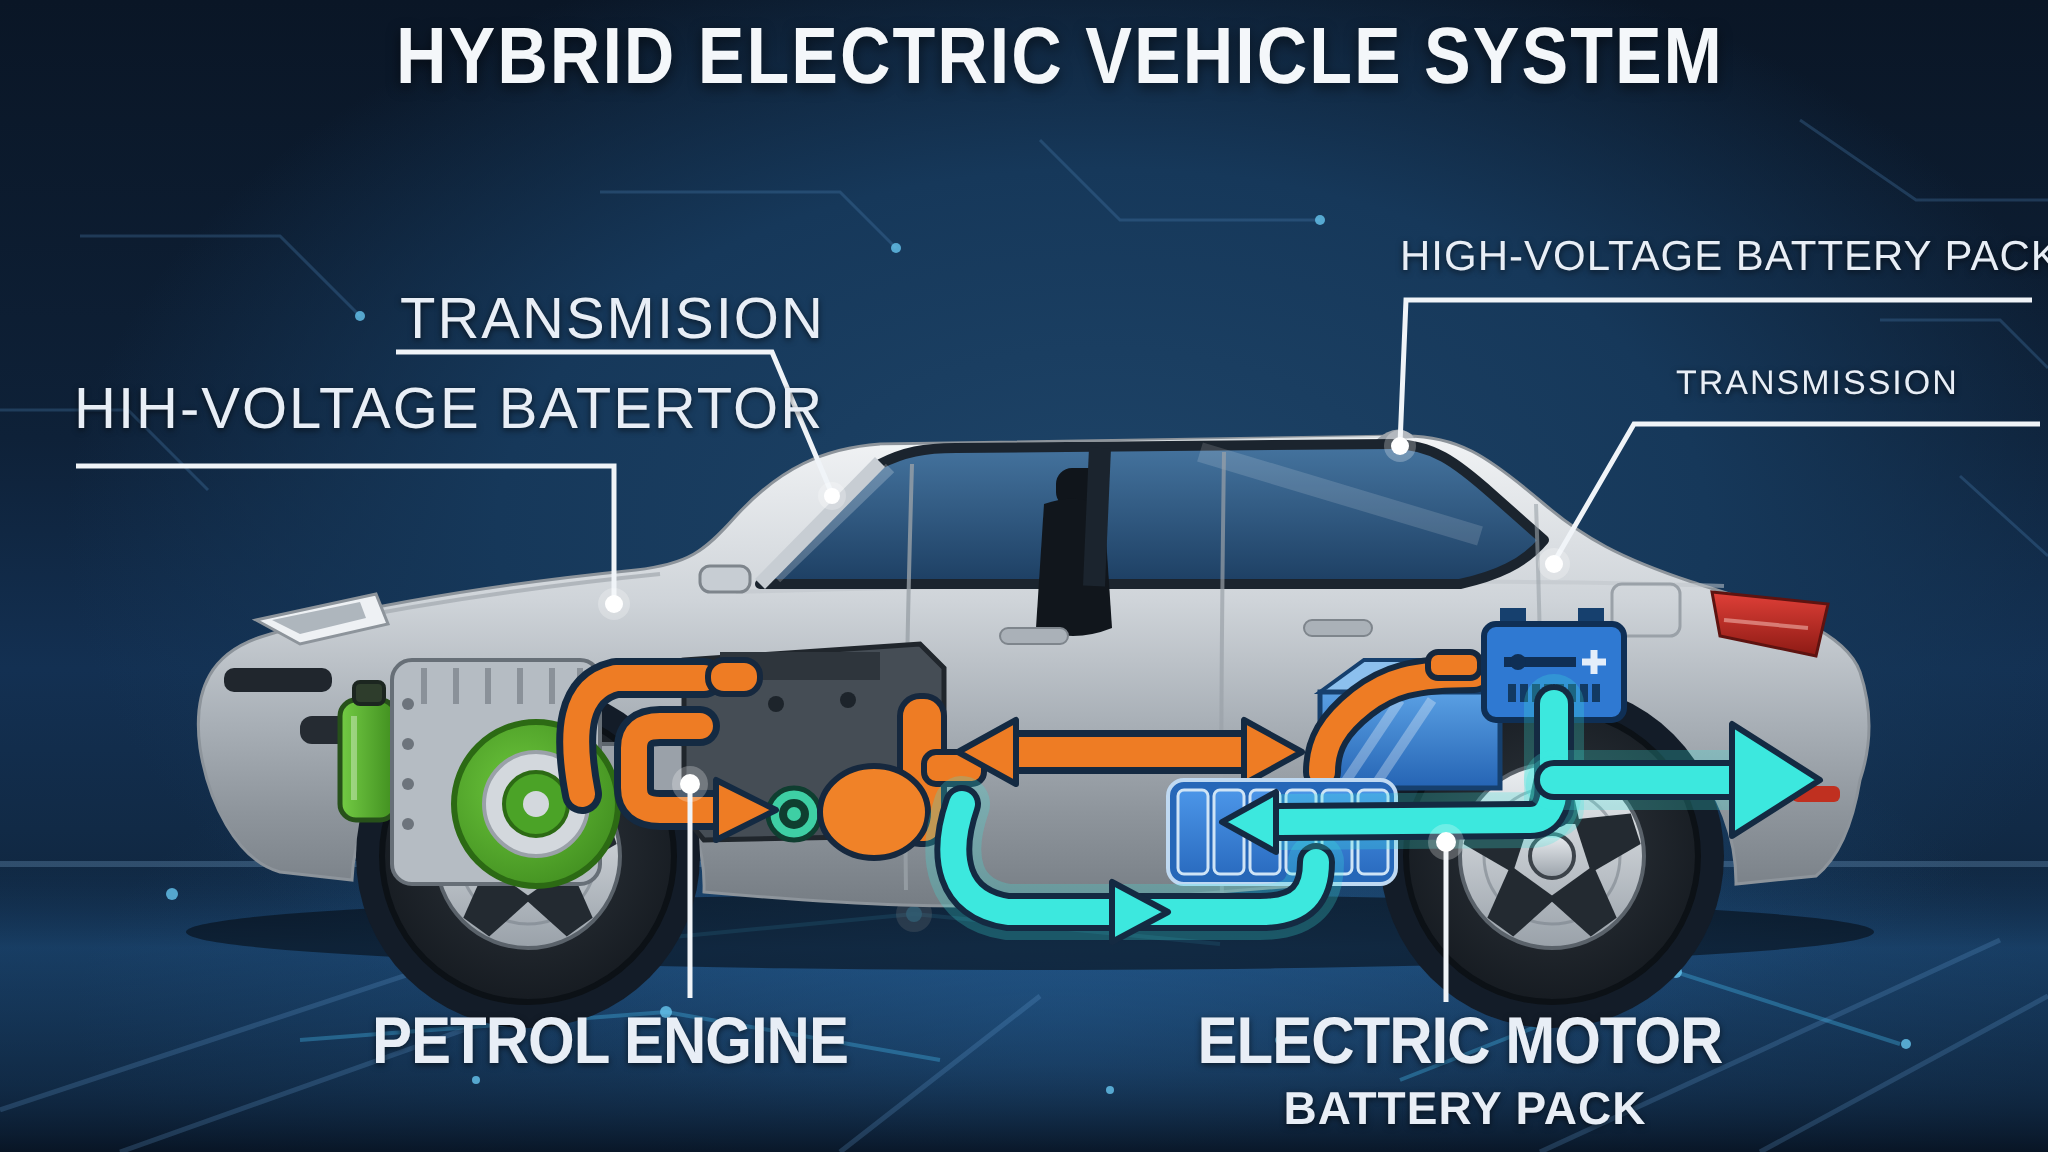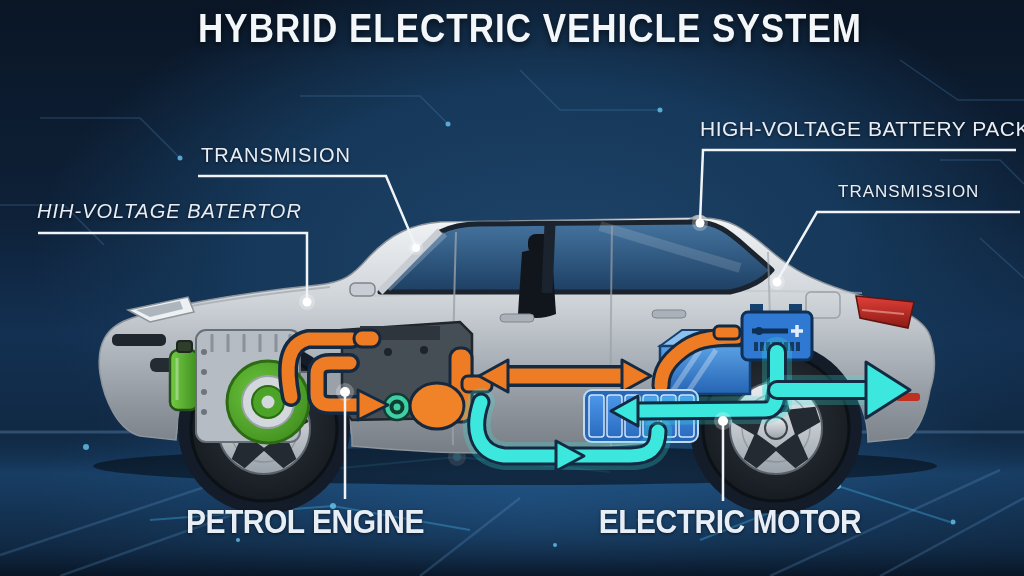--- a/index.html
+++ b/index.html
@@ -22,24 +22,24 @@
   .title{
     position:absolute;left:0;right:0;top:6px;margin:0;text-align:center;
     font-size:35px;font-weight:800;letter-spacing:1px;color:#f4f7fa;
     transform:scaleY(1.14);transform-origin:top center;
     text-shadow:0 2px 6px rgba(0,0,0,.55);
   }
   .lbl{
     position:absolute;color:var(--label-text);white-space:nowrap;
     text-shadow:0 1px 3px rgba(0,0,0,.6);
   }
-  .lbl-callout{font-size:20px;font-weight:400;letter-spacing:1px;}
+  .lbl-callout{font-size:29px;font-weight:400;letter-spacing:1px;}
   .lbl-big{font-size:30px;font-weight:800;letter-spacing:-0.5px;transform:scaleY(1.1);transform-origin:top center;}
   #lbl-t-left{left:200px;top:144px;width:152px;text-align:center;}
-  #lbl-batertor{left:37px;top:200px;font-style:italic;}
+  #lbl-batertor{left:37px;top:189px;}
   #lbl-hvpack{left:700px;top:117px;font-size:21px;letter-spacing:.5px;}
   #lbl-t-right{left:838px;top:182px;font-size:17px;}
   #lbl-petrol{left:165px;top:503px;width:280px;text-align:center;}
   #lbl-motor{left:590px;top:503px;width:280px;text-align:center;}
   #lbl-bpack{left:610px;top:541px;width:245px;text-align:center;font-size:23px;font-weight:700;letter-spacing:.5px;}
 
   
   .trace{stroke:#4d82b4;stroke-width:1.5;fill:none;opacity:.3;}
   .trace-bright{stroke:#3fa9dc;stroke-width:2;fill:none;opacity:.4;}
   .streak{stroke:rgba(110,170,225,.22);stroke-width:2.5;}
@@ -381,14 +381,15 @@
 </svg>
 
 <h1 class="title">HYBRID ELECTRIC VEHICLE SYSTEM</h1>
 
 <div id="lbl-t-left" class="lbl lbl-callout">TRANSMISION</div>
 <div id="lbl-batertor" class="lbl lbl-callout">HIH-VOLTAGE BATERTOR</div>
 <div id="lbl-hvpack" class="lbl lbl-callout">HIGH-VOLTAGE BATTERY PACK</div>
 <div id="lbl-t-right" class="lbl lbl-callout">TRANSMISSION</div>
 <div id="lbl-petrol" class="lbl lbl-big">PETROL ENGINE</div>
 <div id="lbl-motor" class="lbl lbl-big">ELECTRIC MOTOR</div>
+<div id="lbl-bpack" class="lbl">BATTERY PACK</div>
 
 </div>
 
 </body></html>

